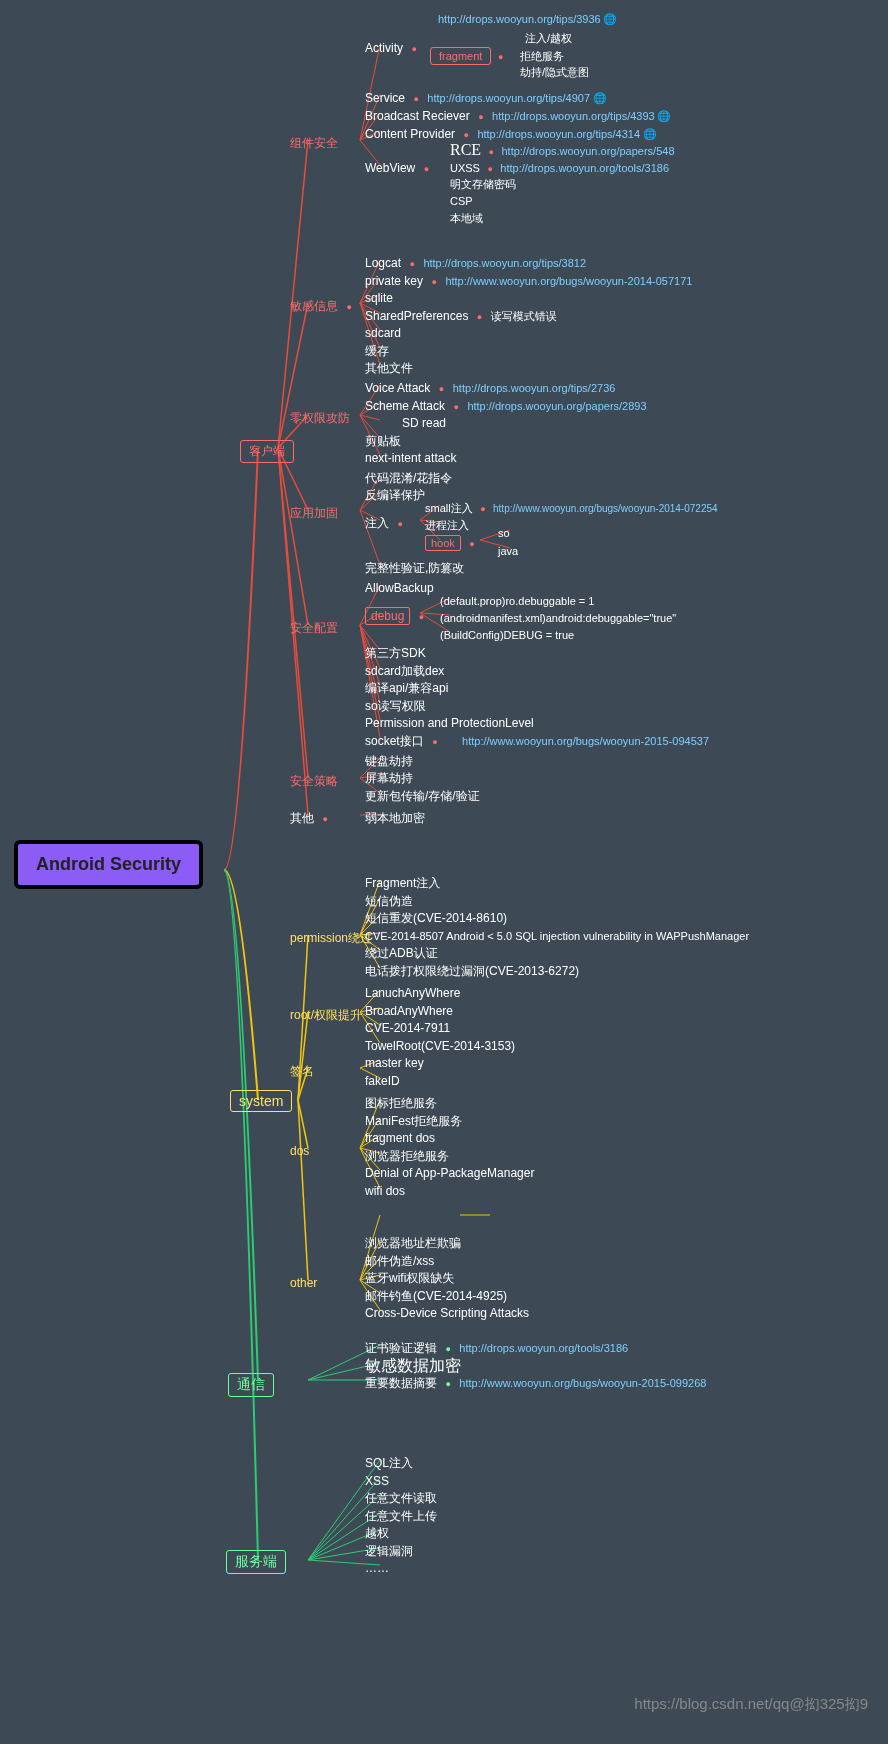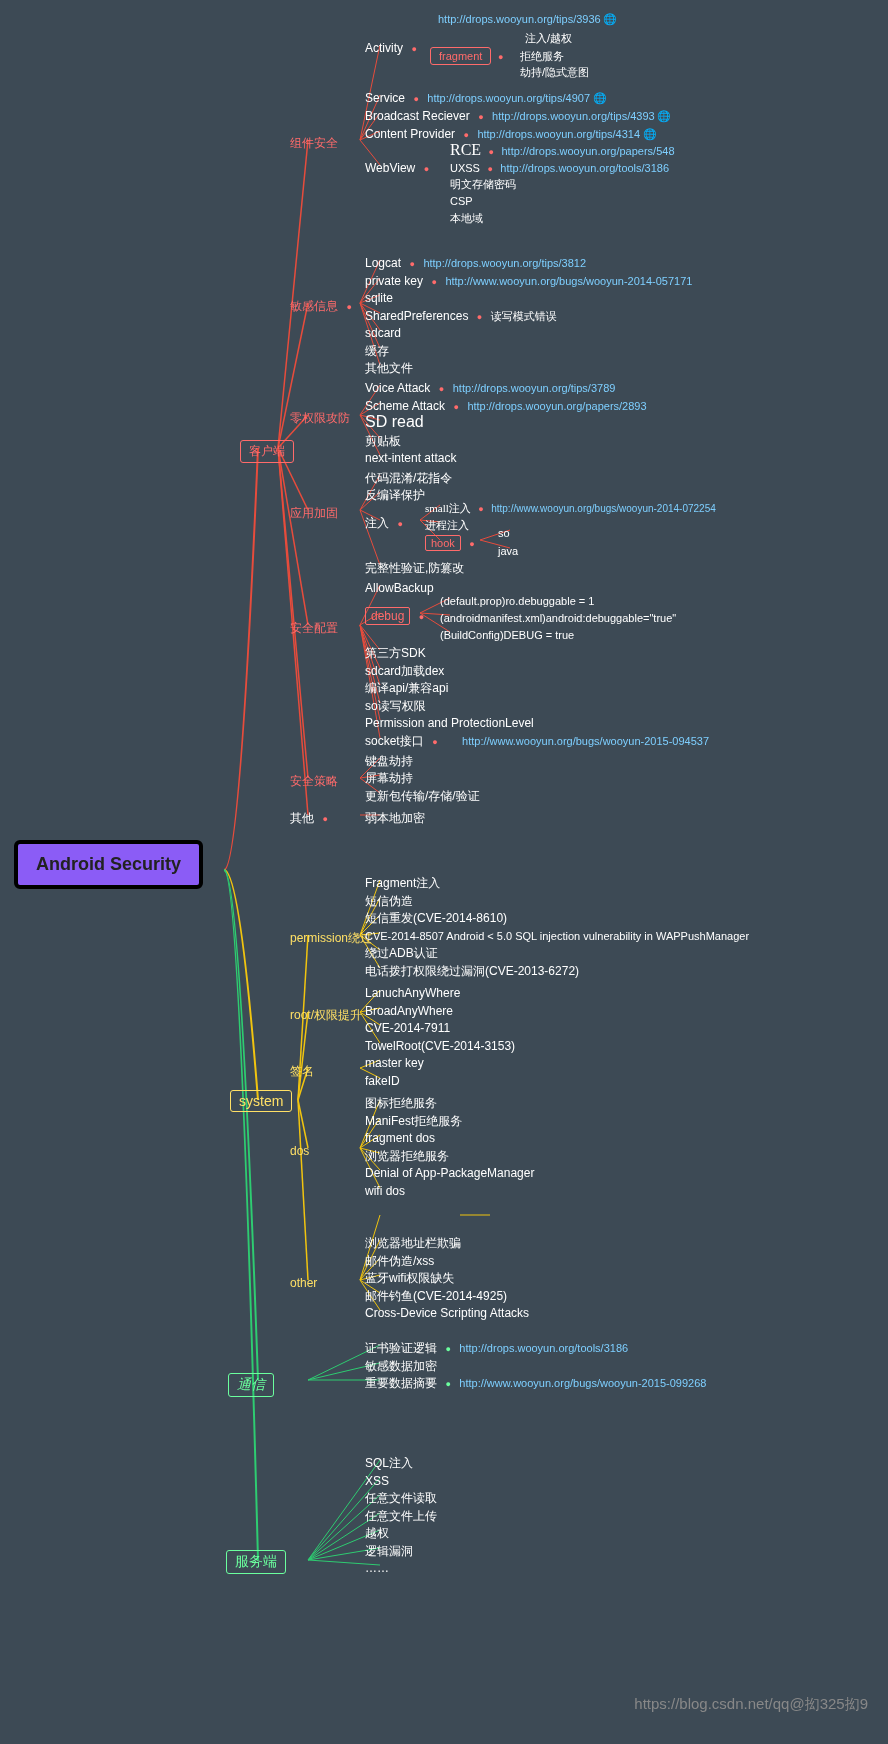--- a/index.html
+++ b/index.html
@@ -279,29 +279,29 @@
   <div style="position:absolute;left:365px;top:358px;">
     <span style="color:#ffffff;font-size:12px;">其他文件</span>
   </div>
 
   <div style="position:absolute;left:290px;top:408px;">
     <span style="color:#ff6b6b;font-size:12px;">零权限攻防</span>
   </div>
   <div style="position:absolute;left:365px;top:378px;">
     <span style="color:#ffffff;font-size:12px;">Voice Attack</span>
     <span style="color:#ff6b6b;font-size:9px;margin-left:4px;">●</span>
-    <span style="color:#7ecfff;font-size:11px;margin-left:4px;">http://drops.wooyun.org/tips/3789</span>
+    <span style="color:#7ecfff;font-size:11px;margin-left:4px;">http://drops.wooyun.org/tips/2736</span>
   </div>
   <div style="position:absolute;left:365px;top:396px;">
     <span style="color:#ffffff;font-size:12px;">Scheme Attack</span>
     <span style="color:#ff6b6b;font-size:9px;margin-left:4px;">●</span>
     <span style="color:#7ecfff;font-size:11px;margin-left:4px;">http://drops.wooyun.org/papers/2893</span>
   </div>
   <div style="position:absolute;left:365px;top:413px;">
-    <span style="color:#ffffff;font-size:16px;">SD read</span>
+    <span style="color:#ffffff;font-size:12px;margin-left:37px;">SD read</span>
   </div>
   <div style="position:absolute;left:365px;top:431px;">
     <span style="color:#ffffff;font-size:12px;">剪贴板</span>
   </div>
   <div style="position:absolute;left:365px;top:448px;">
     <span style="color:#ffffff;font-size:12px;">next-intent attack</span>
   </div>
 
   <div style="position:absolute;left:290px;top:503px;">
     <span style="color:#ff6b6b;font-size:12px;">应用加固</span>
@@ -310,21 +310,21 @@
     <span style="color:#ffffff;font-size:12px;">代码混淆/花指令</span>
   </div>
   <div style="position:absolute;left:365px;top:485px;">
     <span style="color:#ffffff;font-size:12px;">反编译保护</span>
   </div>
   <div style="position:absolute;left:365px;top:513px;">
     <span style="color:#ffffff;font-size:12px;">注入</span>
     <span style="color:#ff6b6b;font-size:9px;margin-left:4px;">●</span>
   </div>
   <div style="position:absolute;left:425px;top:498px;">
-    <span style="color:#ffffff;font-size:11px;font-family:Liberation Serif, serif;">small注入</span>
+    <span style="color:#ffffff;font-size:11px;">small注入</span>
     <span style="color:#ff6b6b;font-size:9px;margin-left:3px;">●</span>
     <span style="color:#7ecfff;font-size:10px;margin-left:3px;">http://www.wooyun.org/bugs/wooyun-2014-072254</span>
   </div>
   <div style="position:absolute;left:425px;top:515px;">
     <span style="color:#ffffff;font-size:11px;">进程注入</span>
   </div>
   <div style="position:absolute;left:425px;top:533px;">
     <span style="color:#ff6b6b;font-size:11px;border:1px solid #ff6b6b;padding:1px 5px;border-radius:2px;">hook</span>
     <span style="color:#ff6b6b;font-size:9px;margin-left:4px;">●</span>
   </div>
@@ -485,30 +485,30 @@
   <div style="position:absolute;left:365px;top:1268px;">
     <span style="color:#ffffff;font-size:12px;">蓝牙wifi权限缺失</span>
   </div>
   <div style="position:absolute;left:365px;top:1286px;">
     <span style="color:#ffffff;font-size:12px;">邮件钓鱼(CVE-2014-4925)</span>
   </div>
   <div style="position:absolute;left:365px;top:1303px;">
     <span style="color:#ffffff;font-size:12px;">Cross-Device Scripting Attacks</span>
   </div>
 
-  <div style="position:absolute;left:228px;top:1373px;font-style:italic;">
+  <div style="position:absolute;left:228px;top:1373px;">
     <span class="node-box" style="color:#6bff9e;border-color:#6bff9e;font-size:14px;">通信</span>
   </div>
   <div style="position:absolute;left:365px;top:1338px;">
     <span style="color:#ffffff;font-size:12px;">证书验证逻辑</span>
     <span style="color:#6bff9e;font-size:9px;margin-left:4px;">●</span>
     <span style="color:#7ecfff;font-size:11px;margin-left:4px;">http://drops.wooyun.org/tools/3186</span>
   </div>
   <div style="position:absolute;left:365px;top:1356px;">
-    <span style="color:#ffffff;font-size:12px;">敏感数据加密</span>
+    <span style="color:#ffffff;font-size:16px;">敏感数据加密</span>
   </div>
   <div style="position:absolute;left:365px;top:1373px;">
     <span style="color:#ffffff;font-size:12px;">重要数据摘要</span>
     <span style="color:#6bff9e;font-size:9px;margin-left:4px;">●</span>
     <span style="color:#7ecfff;font-size:11px;margin-left:4px;">http://www.wooyun.org/bugs/wooyun-2015-099268</span>
   </div>
 
   <div style="position:absolute;left:226px;top:1550px;">
     <span class="node-box" style="color:#6bff9e;border-color:#6bff9e;font-size:14px;">服务端</span>
   </div>

